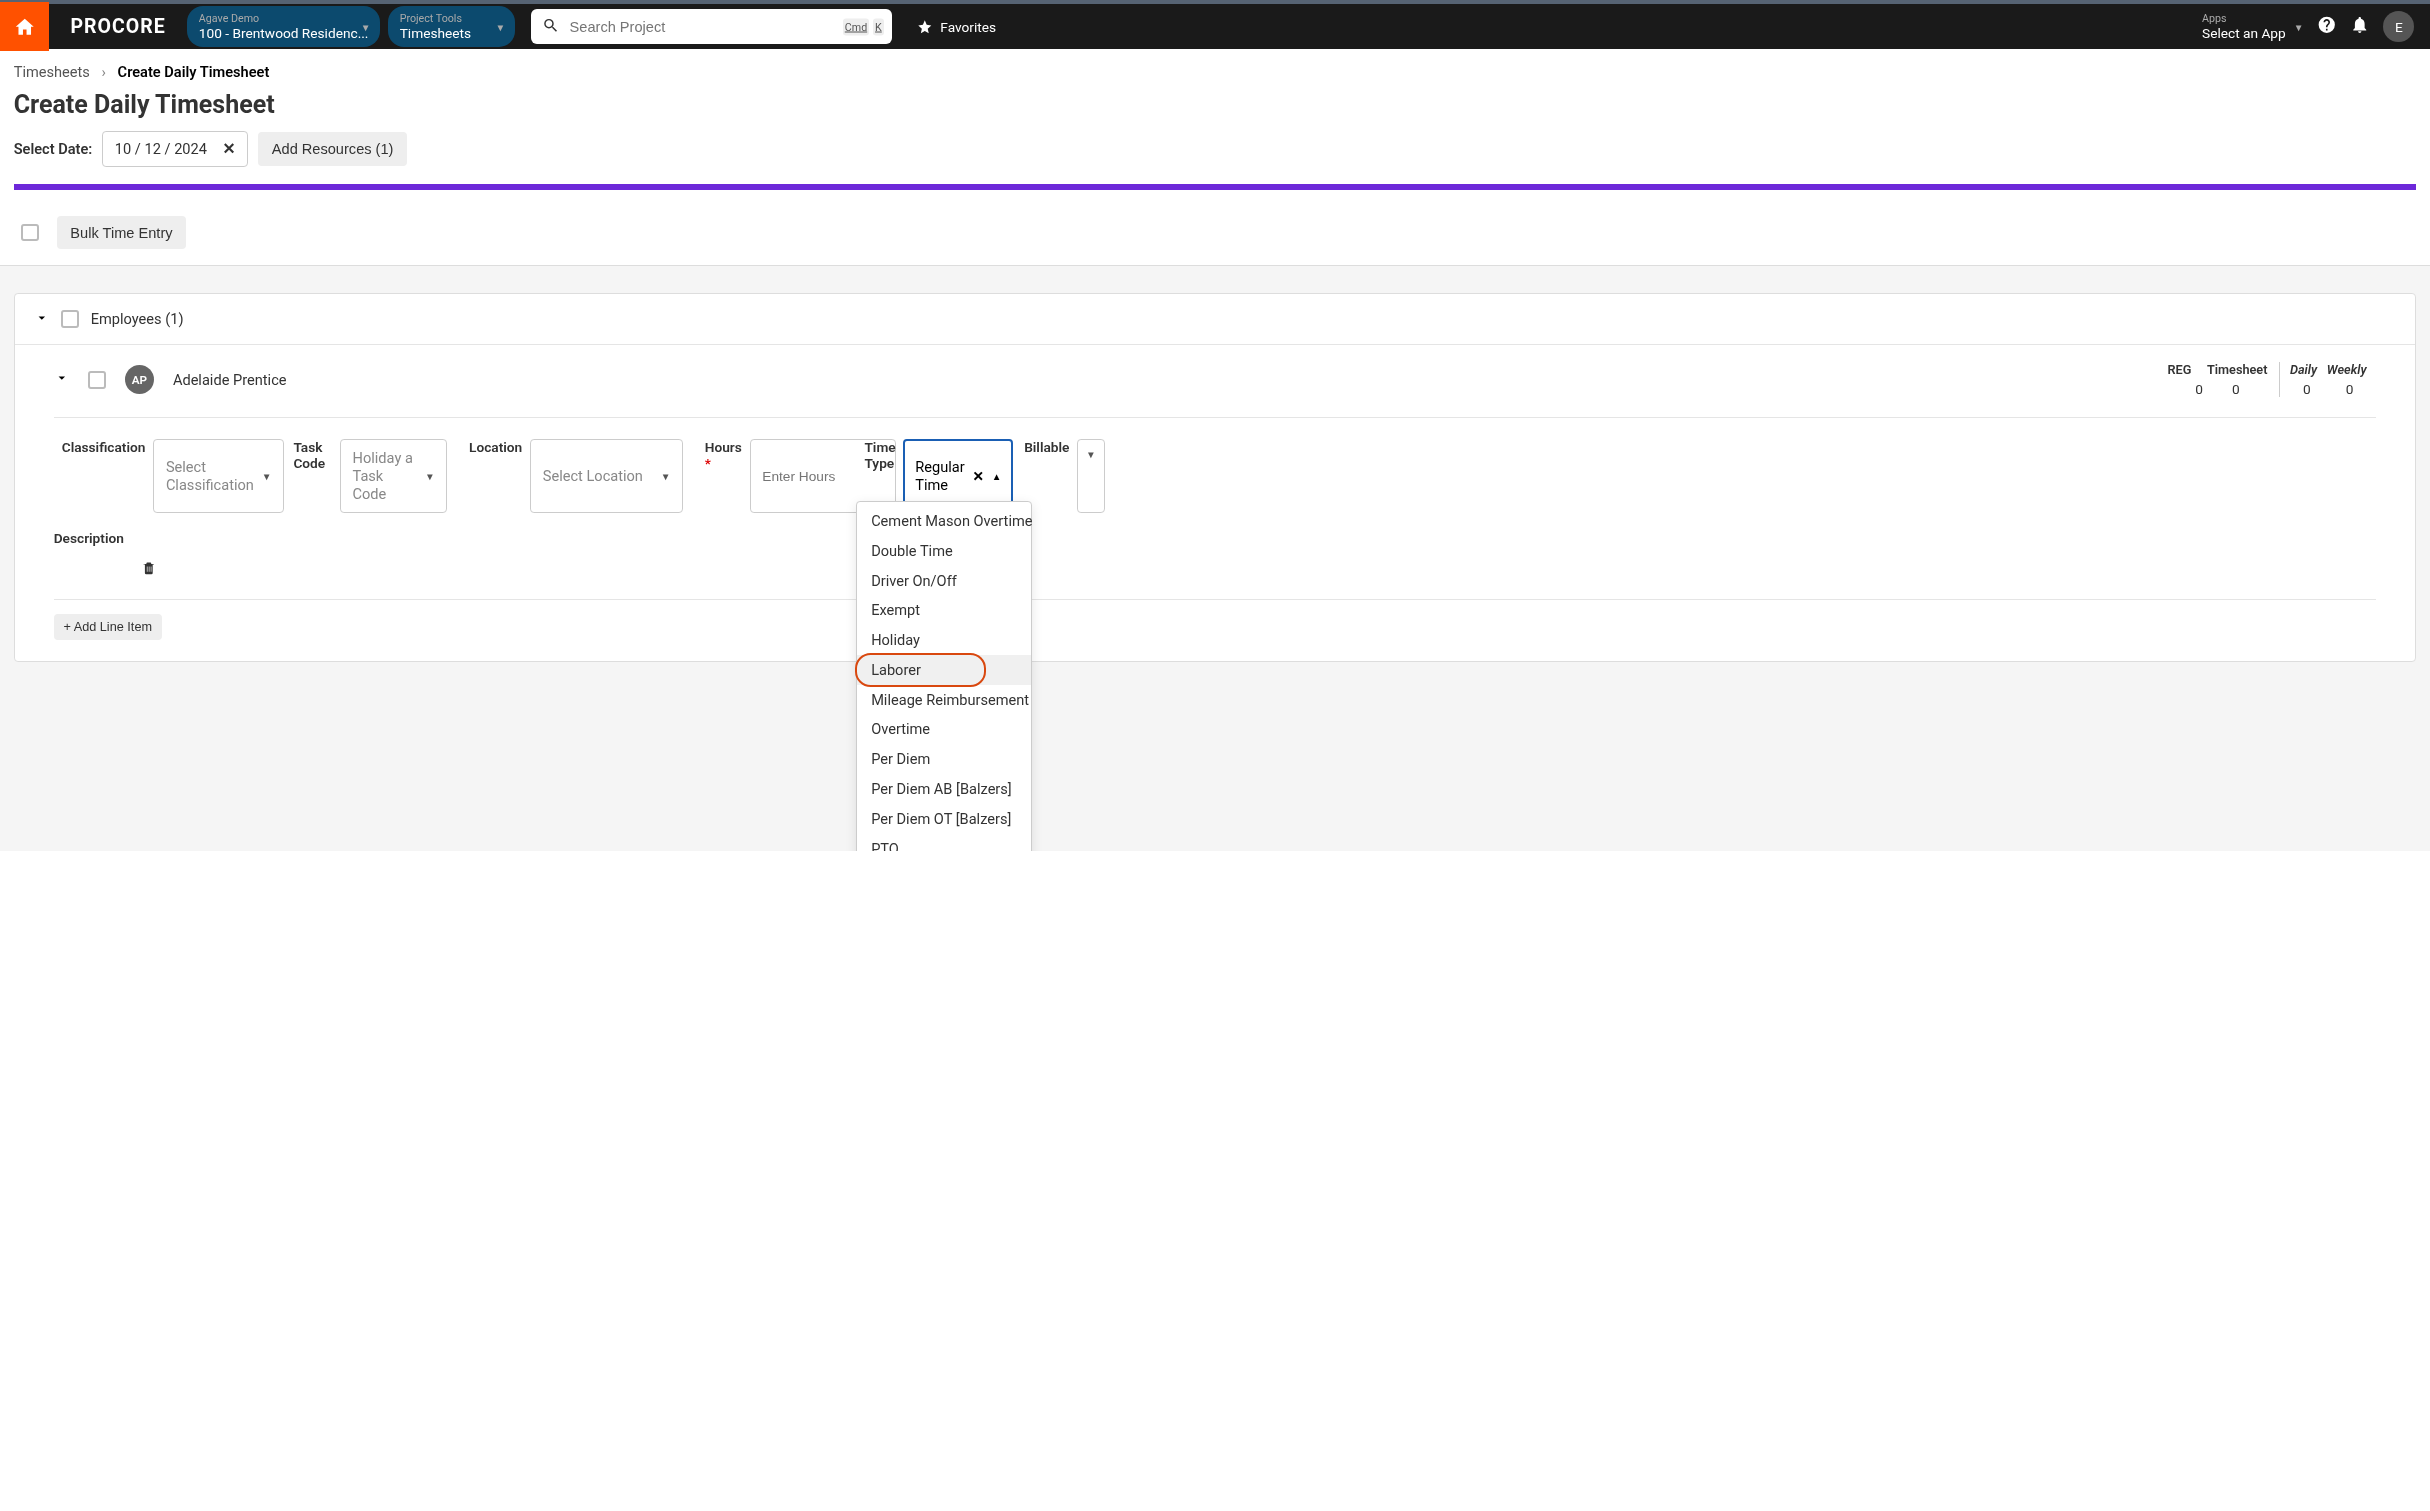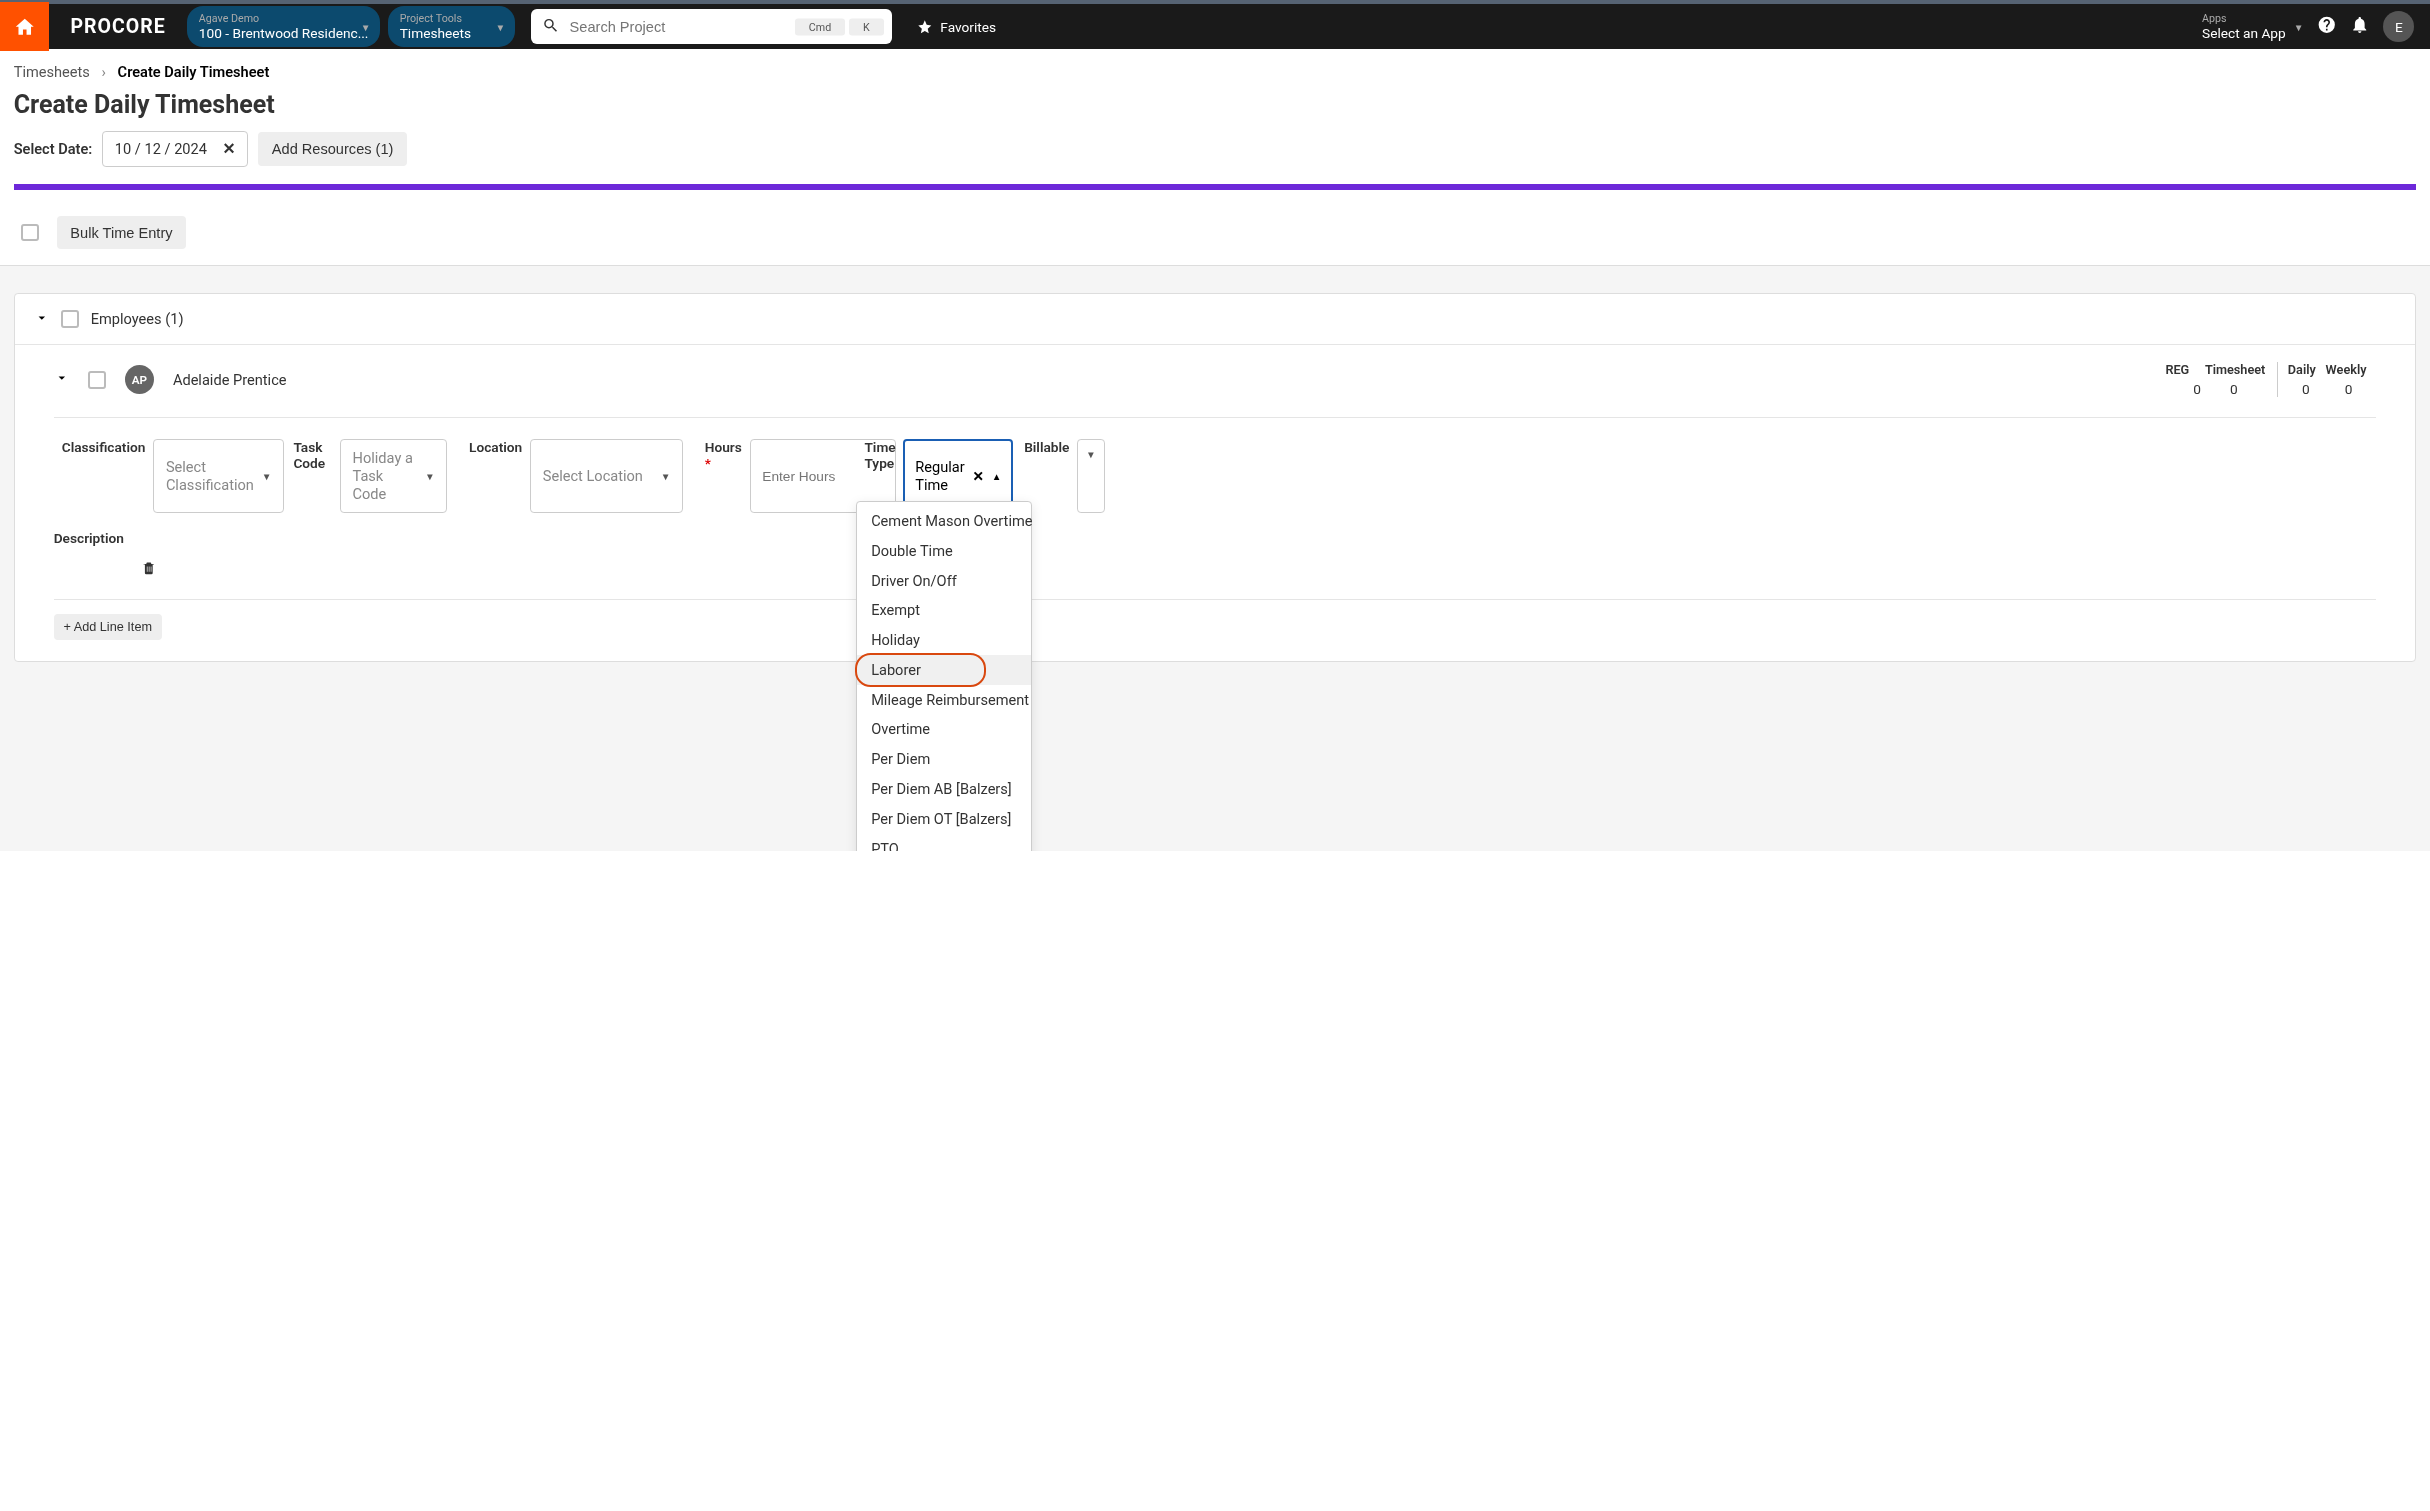--- a/index.html
+++ b/index.html
@@ -11,21 +11,21 @@
     .home-btn svg { width: 21.5px; height: 21.5px; fill: #fff; }
     .logo { color: #fff; font-weight: bold; font-size: 19.5px; letter-spacing: 1px; padding: 0 21.5px; }
     .nav-dropdown { background: #0c4a6e; border-radius: 16px; padding: 5.9px 11.7px; margin-right: 7.8px; position: relative; min-width: 189px; }
     .nav-dropdown-label { color: #aaa; font-size: 10.7px; display: block; }
     .nav-dropdown-value { color: #fff; font-size: 13.7px; }
     .nav-dropdown-caret { position: absolute; right: 9.8px; top: 50%; transform: translateY(-50%); color: #aaa; font-size: 9.8px; }
     .search-wrap { flex: 1; max-width: 361px; margin: 0 7.8px; position: relative; }
     .search-input { width: 100%; height: 35px; border-radius: 5.9px; border: none; padding: 0 68px 0 39px; font-size: 14.6px; }
     .search-icon { position: absolute; left: 11.7px; top: 50%; transform: translateY(-50%); }
     .kbd-group { position: absolute; right: 7.8px; top: 50%; transform: translateY(-50%); display: flex; gap: 3.9px; }
-    .kbd { background: #eee; border-radius: 2.9px; padding: 2px 14px; font-size: 10.7px; color: #555; }
+    .kbd { background: #eee; border-radius: 2.9px; padding: 2px 2px; font-size: 10.7px; color: #555; text-decoration: underline; }
     .fav-btn { display: flex; align-items: center; color: #fff; margin-left: 17.6px; font-size: 13.7px; }
     .fav-btn svg { margin-right: 7.8px; }
     .nav-right { margin-left: auto; display: flex; align-items: center; padding-right: 15.6px; gap: 13.7px; }
     .apps-dropdown { background: transparent; padding: 3.9px 17.6px 3.9px 7.8px; position: relative; }
     .apps-label { color: #aaa; font-size: 10.7px; }
     .apps-value { color: #fff; font-size: 13.7px; }
     .apps-caret { position: absolute; right: 0; top: 50%; transform: translateY(-50%); color: #aaa; font-size: 9.8px; }
     .icon-btn svg { fill: #fff; width: 19.5px; height: 19.5px; }
     .avatar { width: 31px; height: 31px; border-radius: 50%; background: #555; color: #fff; display: flex; align-items: center; justify-content: center; font-size: 13.7px; }
     
@@ -216,21 +216,21 @@
           <div style="display:flex; gap:15.6px;">
             <span class="stat-label">REG</span>
             <span class="stat-label">Timesheet</span>
           </div>
           <div class="stat-values">
             <span>0</span>
             <span>0</span>
           </div>
         </div>
         <div class="stat-group">
-          <div style="display:flex; gap:9.8px;">
+          <div style="display:flex; gap:9.8px;font-style:italic;">
             <span class="stat-label">Daily</span>
             <span class="stat-label">Weekly</span>
           </div>
           <div class="stat-values" style="gap:35px">
             <span>0</span>
             <span>0</span>
           </div>
         </div>
       </div>
     </div>

